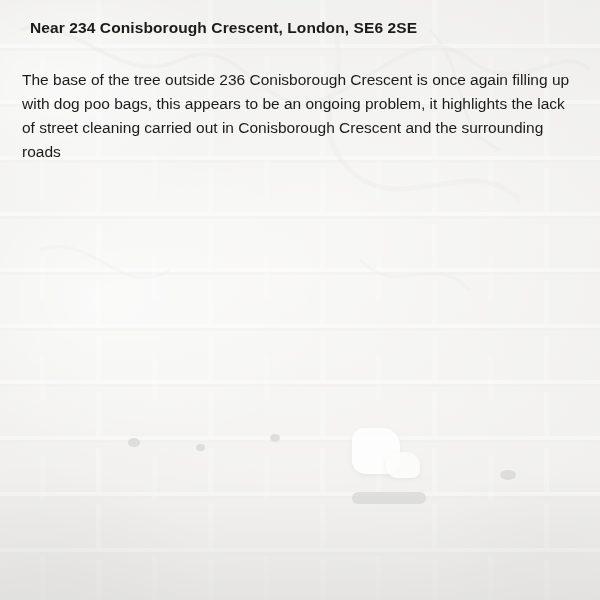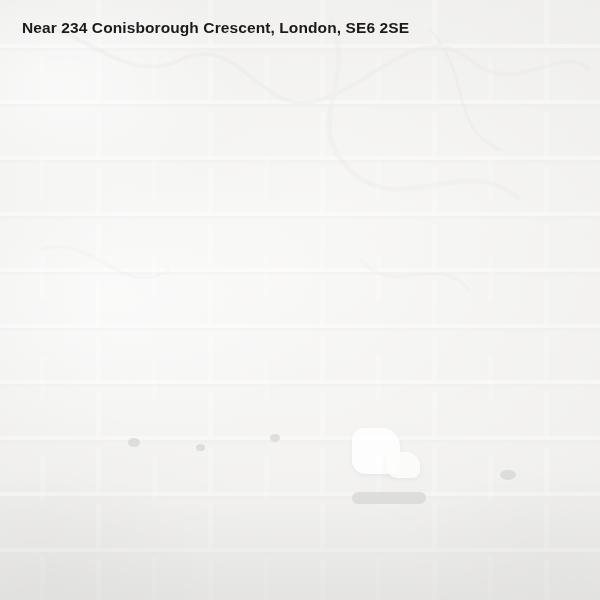--- a/index.html
+++ b/index.html
@@ -123,21 +123,21 @@
     right: 0;
     padding: 18px 22px 0 22px;
     box-sizing: border-box;
   }
   .location-title {
     font-size: 15.5px;
     font-weight: bold;
     color: #1b1b1b;
     letter-spacing: 0.1px;
     line-height: 20px;
-    margin: 0 0 30px 0;
+    margin: 0 0 30px 8px;
   }
   .report-body {
     font-size: 15.5px;
     color: #1b1b1b;
     line-height: 24px;
     margin: 0;
     max-width: 556px;
   }
 </style>
 </head>
@@ -167,15 +167,16 @@
     <div class="litter" style="left:352px; top:492px; width:74px; height:12px; border-radius:6px;"></div>
     <div class="litter" style="left:500px; top:470px; width:16px; height:10px;"></div>
 
     <div class="ground-shadow"></div>
   </div>
 
   <div class="overlay"></div>
 
   <div class="content">
     <h1 class="location-title">Near 234 Conisborough Crescent, London, SE6 2SE</h1>
+    <p class="report-body">The base of the tree outside 236 Conisborough Crescent is once again filling up with dog poo bags, this appears to be an ongoing problem, it highlights the lack of street cleaning carried out in Conisborough Crescent and the surrounding roads</p>
   </div>
 
 </div>
 
 </body></html>

